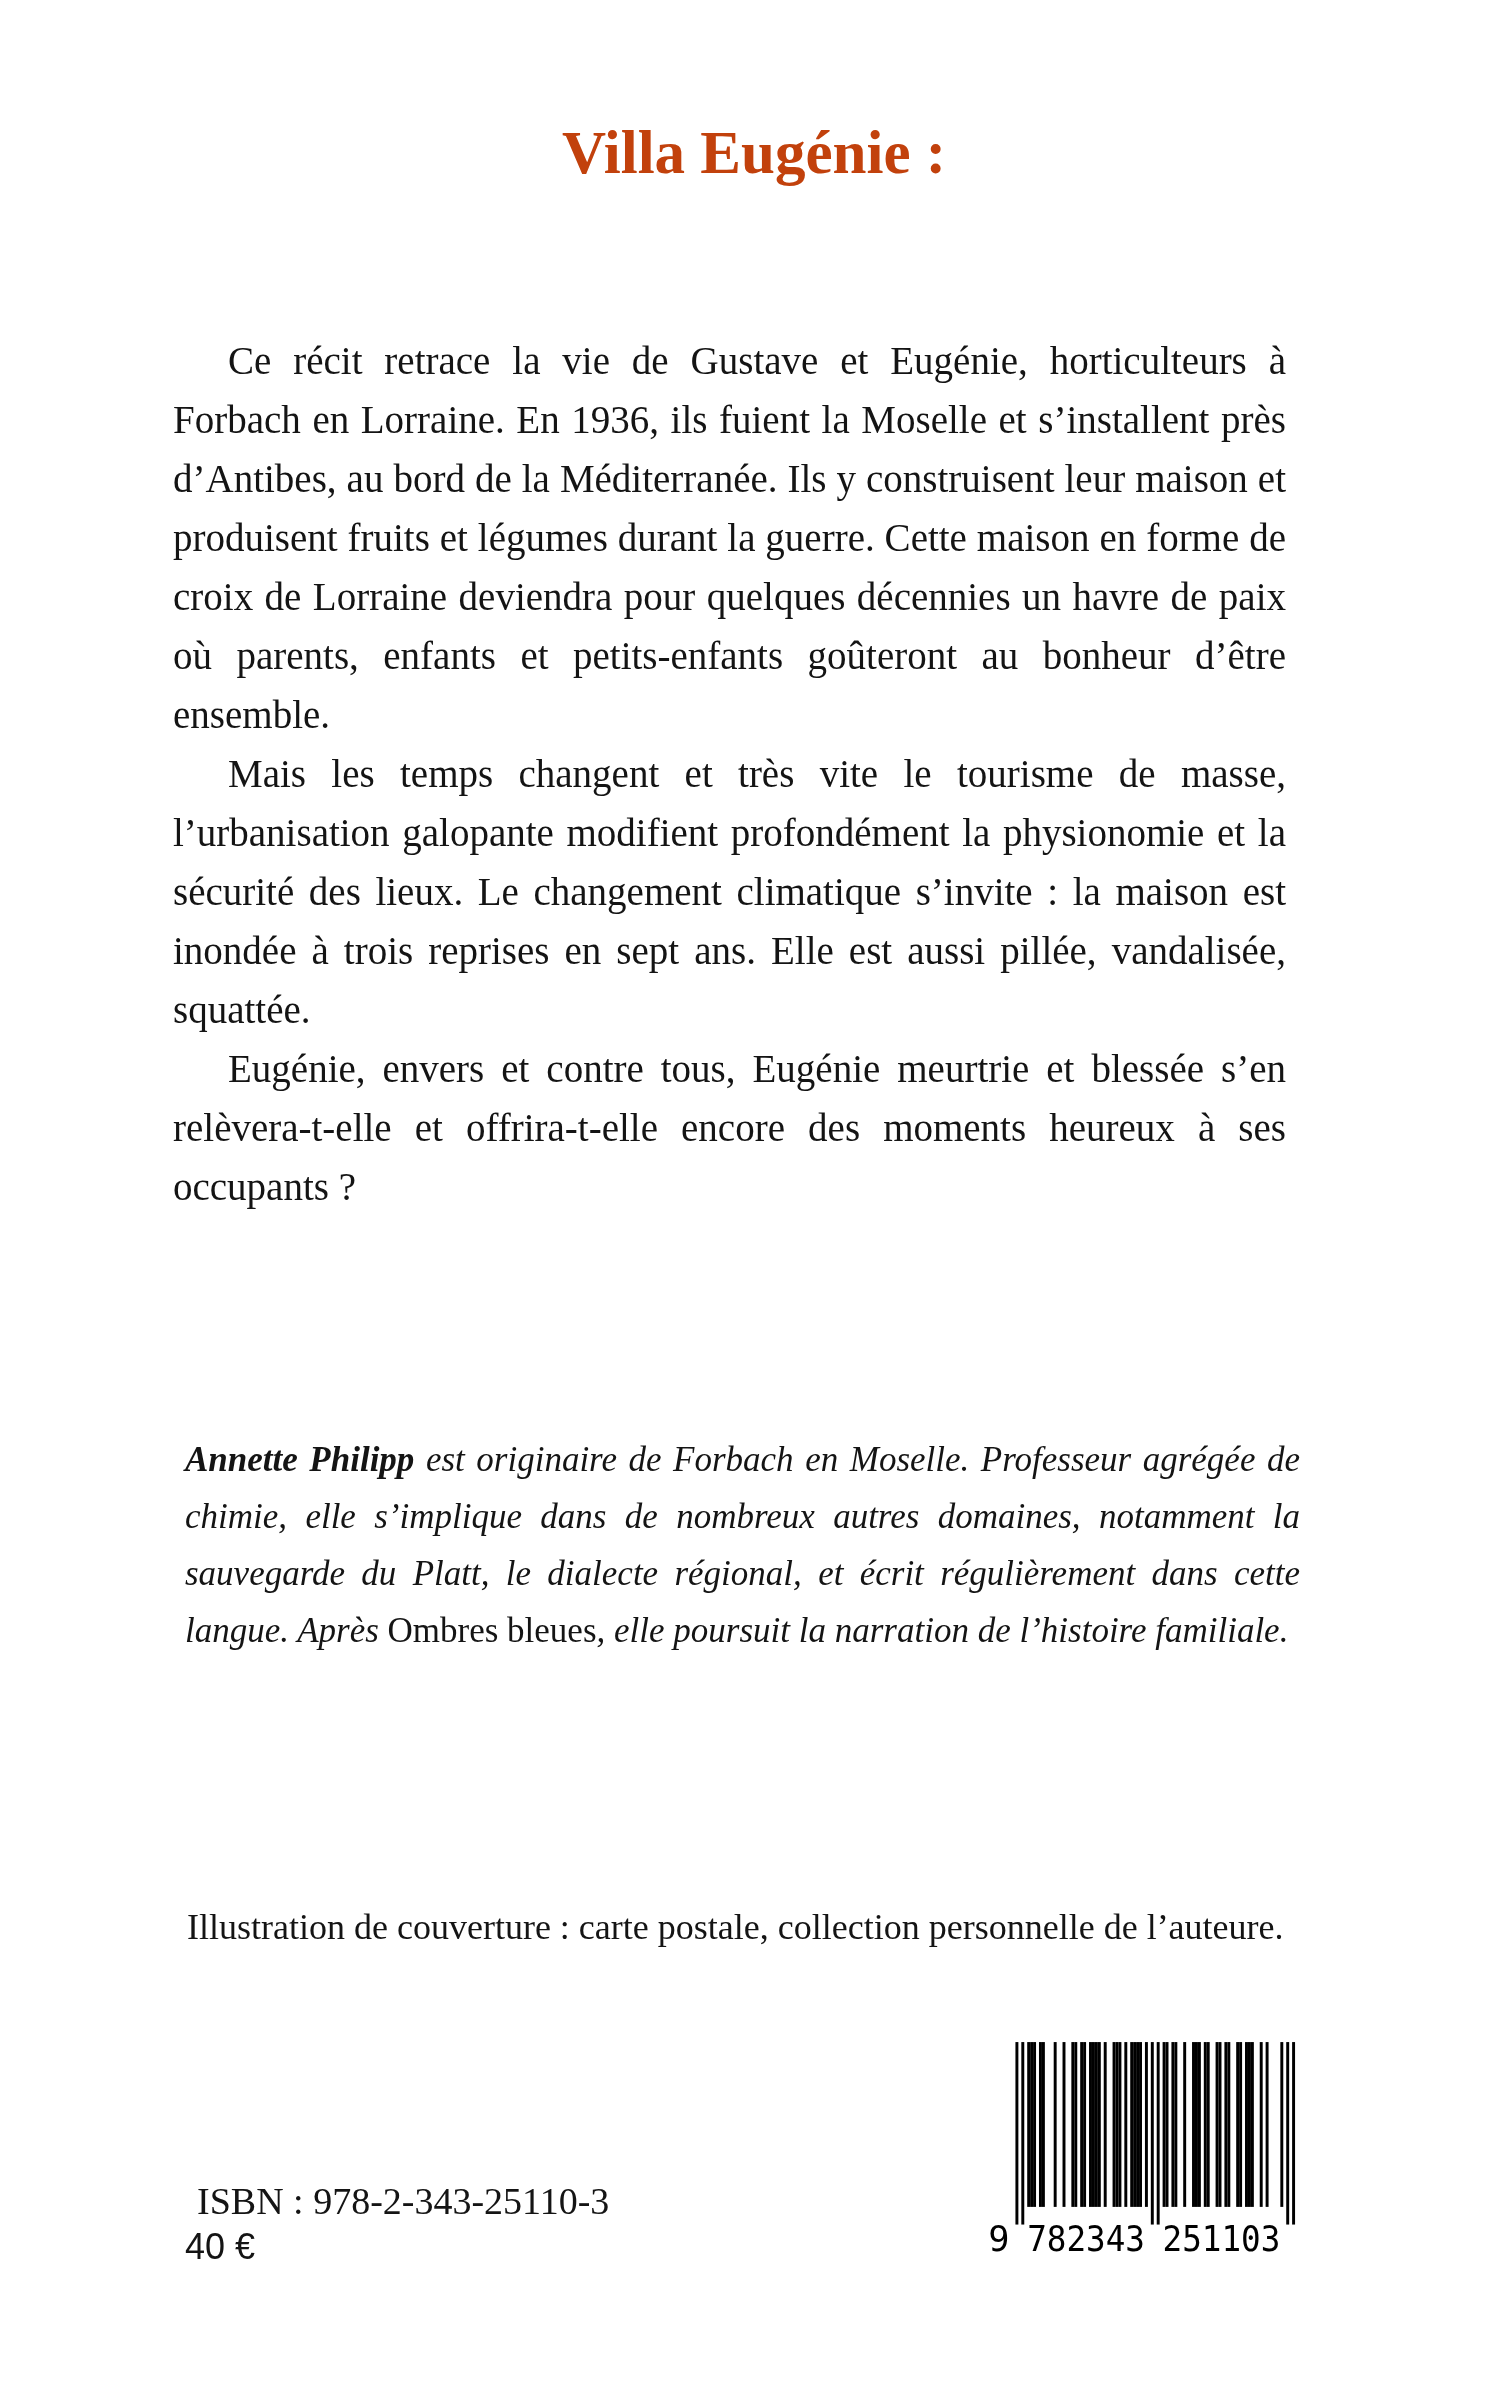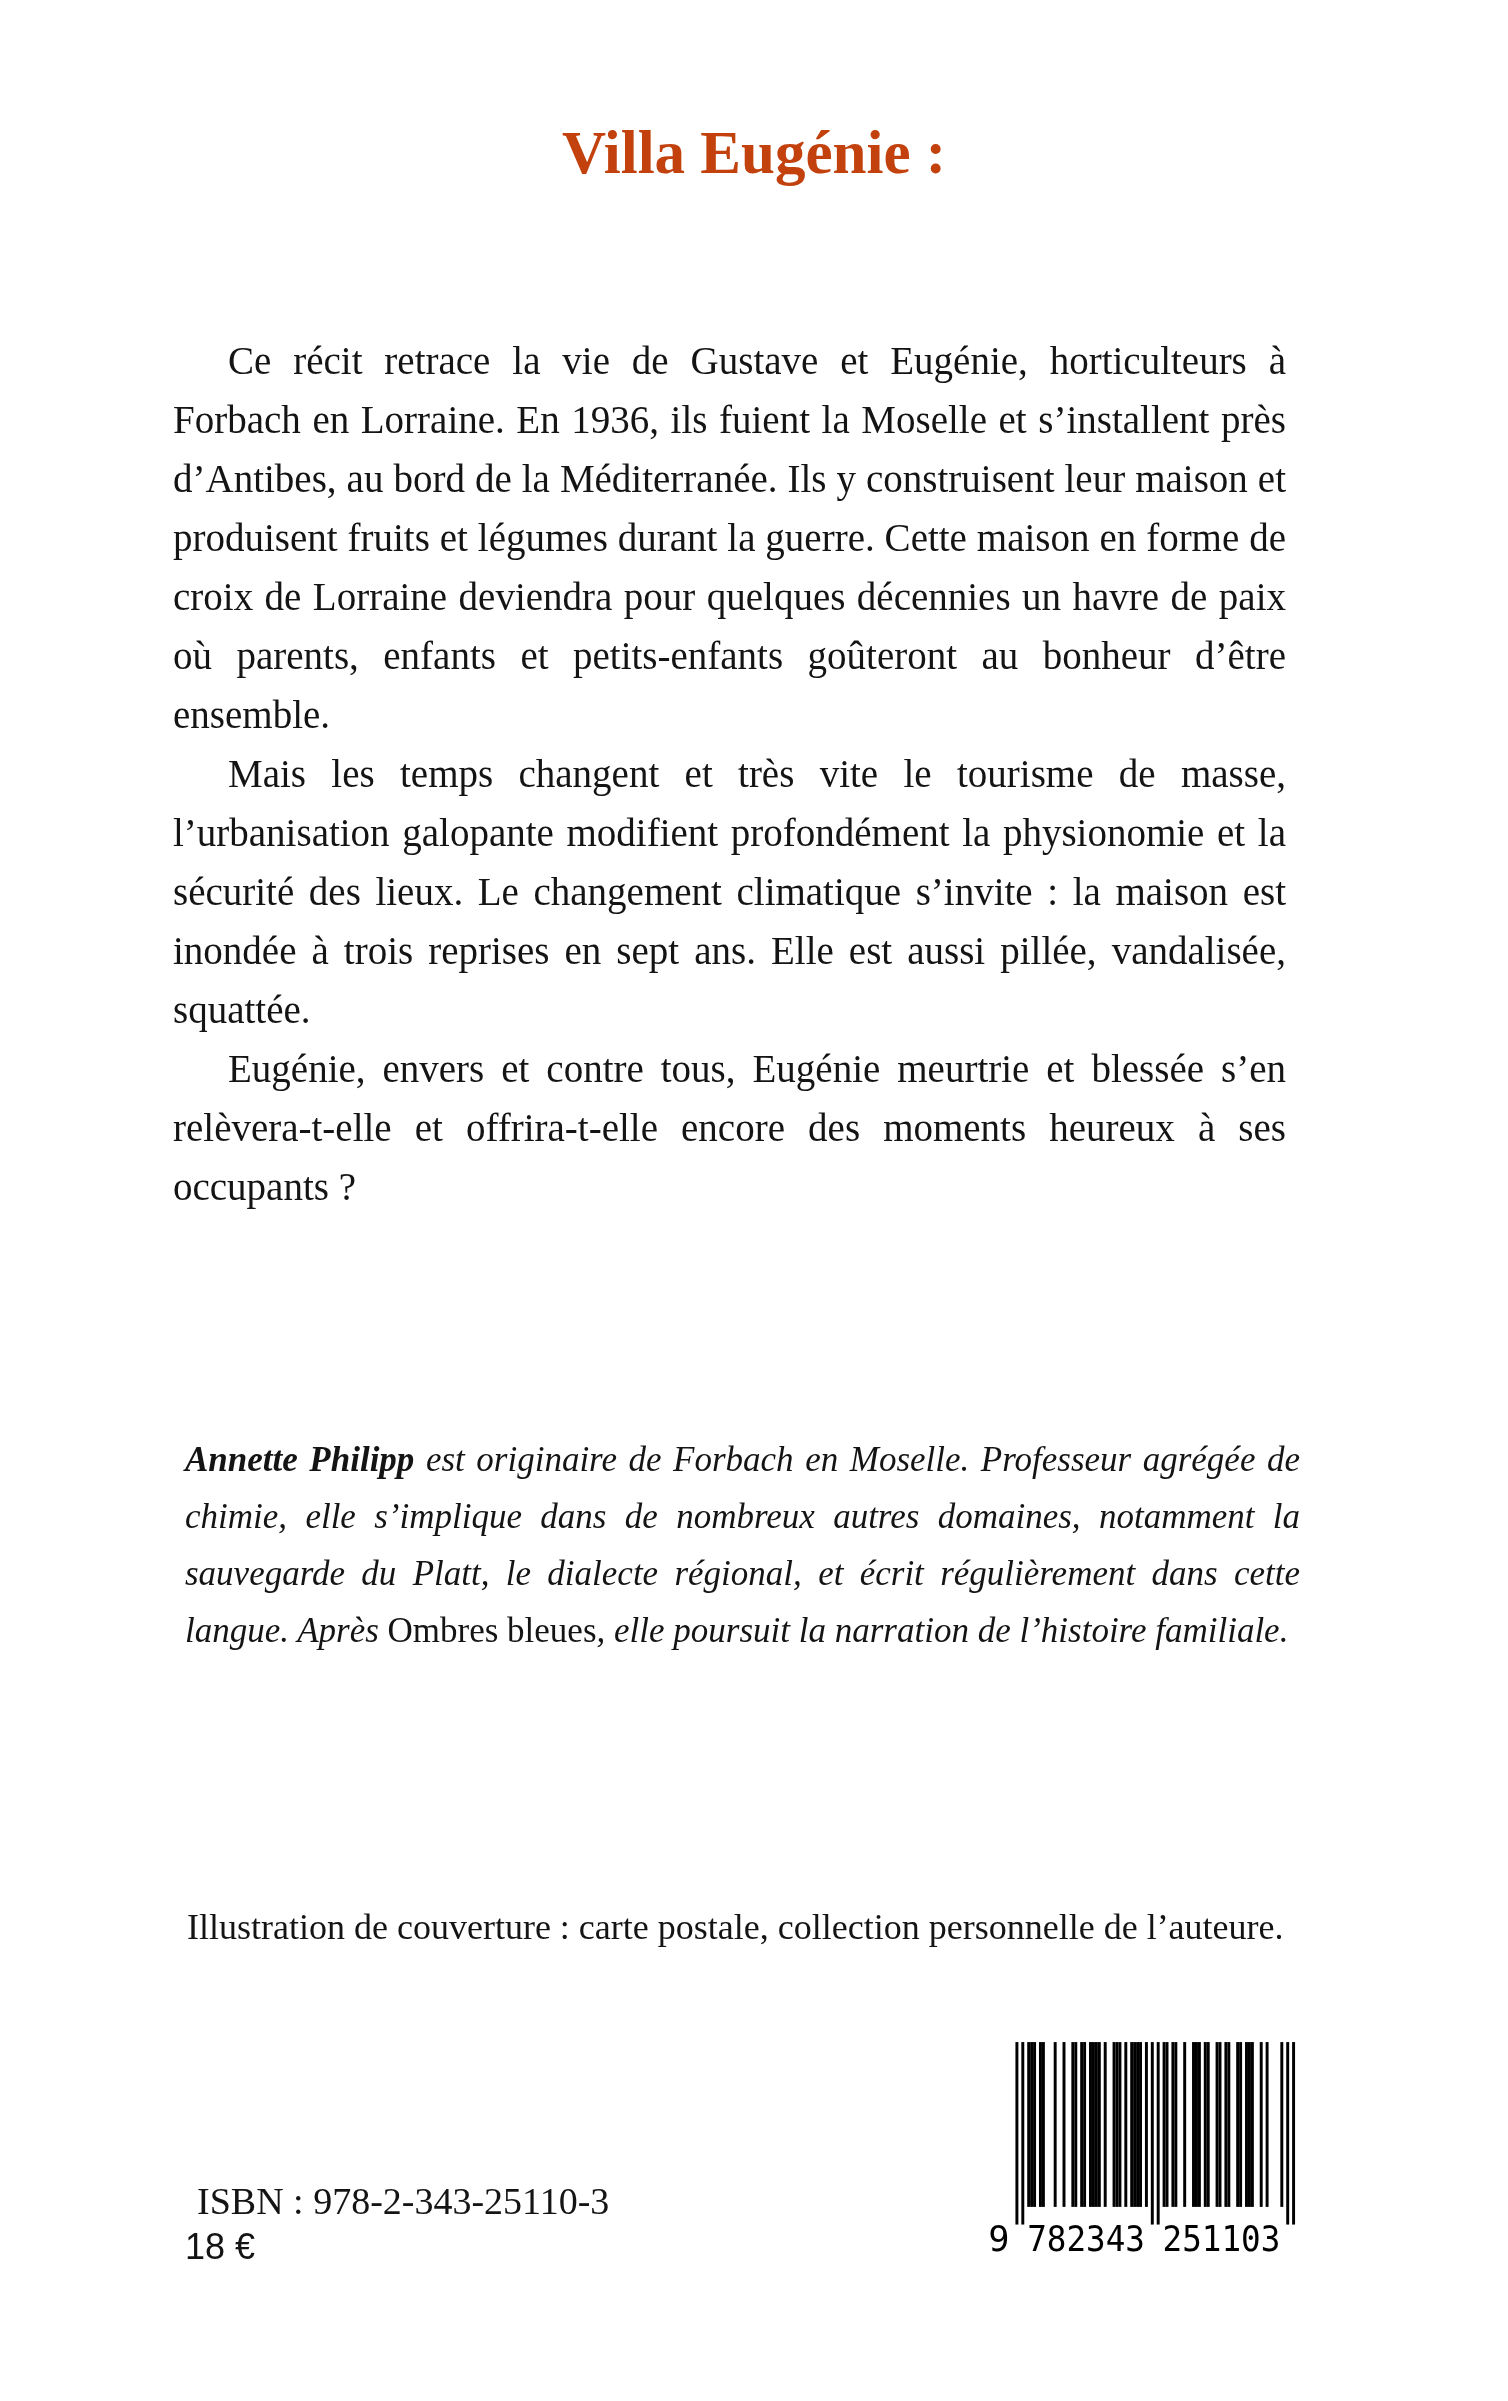--- a/index.html
+++ b/index.html
@@ -120,21 +120,21 @@
     <p>Ce récit retrace la vie de Gustave et Eugénie, horticulteurs à Forbach en Lorraine. En 1936, ils fuient la Moselle et s’installent près d’Antibes, au bord de la Méditerranée. Ils y construisent leur maison et produisent fruits et légumes durant la guerre. Cette maison en forme de croix de Lorraine deviendra pour quelques décennies un havre de paix où parents, enfants et petits-enfants goûteront au bonheur d’être ensemble.</p>
     <p>Mais les temps changent et très vite le tourisme de masse, l’urbanisation galopante modifient profondément la physionomie et la sécurité des lieux. Le changement climatique s’invite : la maison est inondée à trois reprises en sept ans. Elle est aussi pillée, vandalisée, squattée.</p>
     <p>Eugénie, envers et contre tous, Eugénie meurtrie et blessée s’en relèvera-t-elle et offrira-t-elle encore des moments heureux à ses occupants ?</p>
   </section>
 
   <section class="bio"><span class="bio-name">Annette Philipp</span><span> est originaire de Forbach en Moselle. Professeur agrégée de chimie, elle s’implique dans de nombreux autres domaines, notamment la sauvegarde du Platt, le dialecte régional, et écrit régulièrement dans cette langue. Après </span><span class="bio-roman">Ombres bleues</span><span>, elle poursuit la narration de l’histoire familiale.</span></section>
 
   <p class="credit">Illustration de couverture : carte postale, collection personnelle de l’auteure.</p>
 
   <p class="isbn">ISBN : 978-2-343-25110-3</p>
-  <p class="price">18 €</p>
+  <p class="price">40 €</p>
 
   <div class="barcode">
     <svg width="312" height="215" viewBox="0 0 106 73" xmlns="http://www.w3.org/2000/svg">
       <g id="bars">
           <rect x="10" y="0" width="1" height="62"></rect>
           <rect x="12" y="0" width="1" height="62"></rect>
           <rect x="14" y="0" width="1" height="56"></rect>
           <rect x="15" y="0" width="1" height="56"></rect>
           <rect x="16" y="0" width="1" height="56"></rect>
           <rect x="18" y="0" width="1" height="56"></rect>

